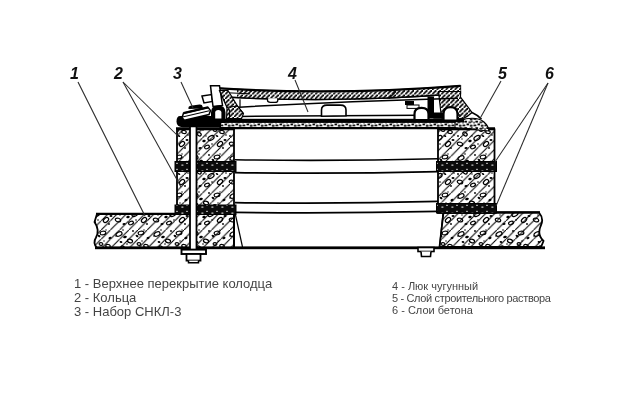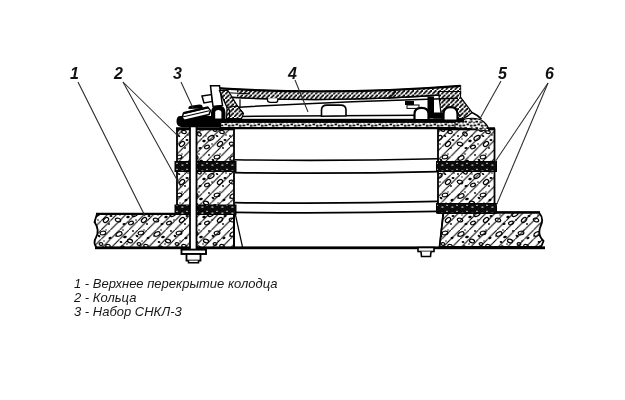--- a/index.html
+++ b/index.html
@@ -1,18 +1,18 @@
 <!DOCTYPE html>
 <html><head>
 <meta charset="utf-8">
 <style>
   html,body{margin:0;padding:0;background:#fff;width:625px;height:400px;overflow:hidden;}
   .wrap{position:relative;width:625px;height:400px;font-family:"Liberation Sans",sans-serif;filter:grayscale(1);}
   svg{position:absolute;left:0;top:0;}
-  .legend{position:absolute;font-style:italic;font-size:13px;color:#0f172a;line-height:13.8px;white-space:nowrap;}
+  .legend{position:absolute;font-size:13px;color:#a21caf;line-height:13.8px;white-space:nowrap;}
 </style>
 </head>
 <body>
 <div class="wrap">
 <svg width="625" height="400" viewBox="0 0 625 400">
 <defs>
   <pattern id="diag" width="9.2" height="9.2" patternUnits="userSpaceOnUse">
           <rect width="9.2" height="9.2" fill="#fff"></rect>
           <line x1="-2.3" y1="11.5" x2="11.5" y2="-2.3" stroke="#000" stroke-width="1.05"></line>
         </pattern>
@@ -185,13 +185,18 @@
   <text x="498" y="79">5</text>
   <text x="545" y="79">6</text>
 </g>
 </svg>
 
 <div class="legend" style="left:74px;top:277px;">
 1 - Верхнее перекрытие колодца<br>
 2 - Кольца<br>
 3 - Набор СНКЛ-3
 </div>
+<div class="legend" style="left:392px;top:281px;font-size:11px;line-height:11.9px;">
+4 - Люк чугунный<br>
+<span style="letter-spacing:-0.35px;">5 - Слой строительного раствора</span><br>
+6 - Слои бетона
 </div>
+</div>
 
 </body></html>

